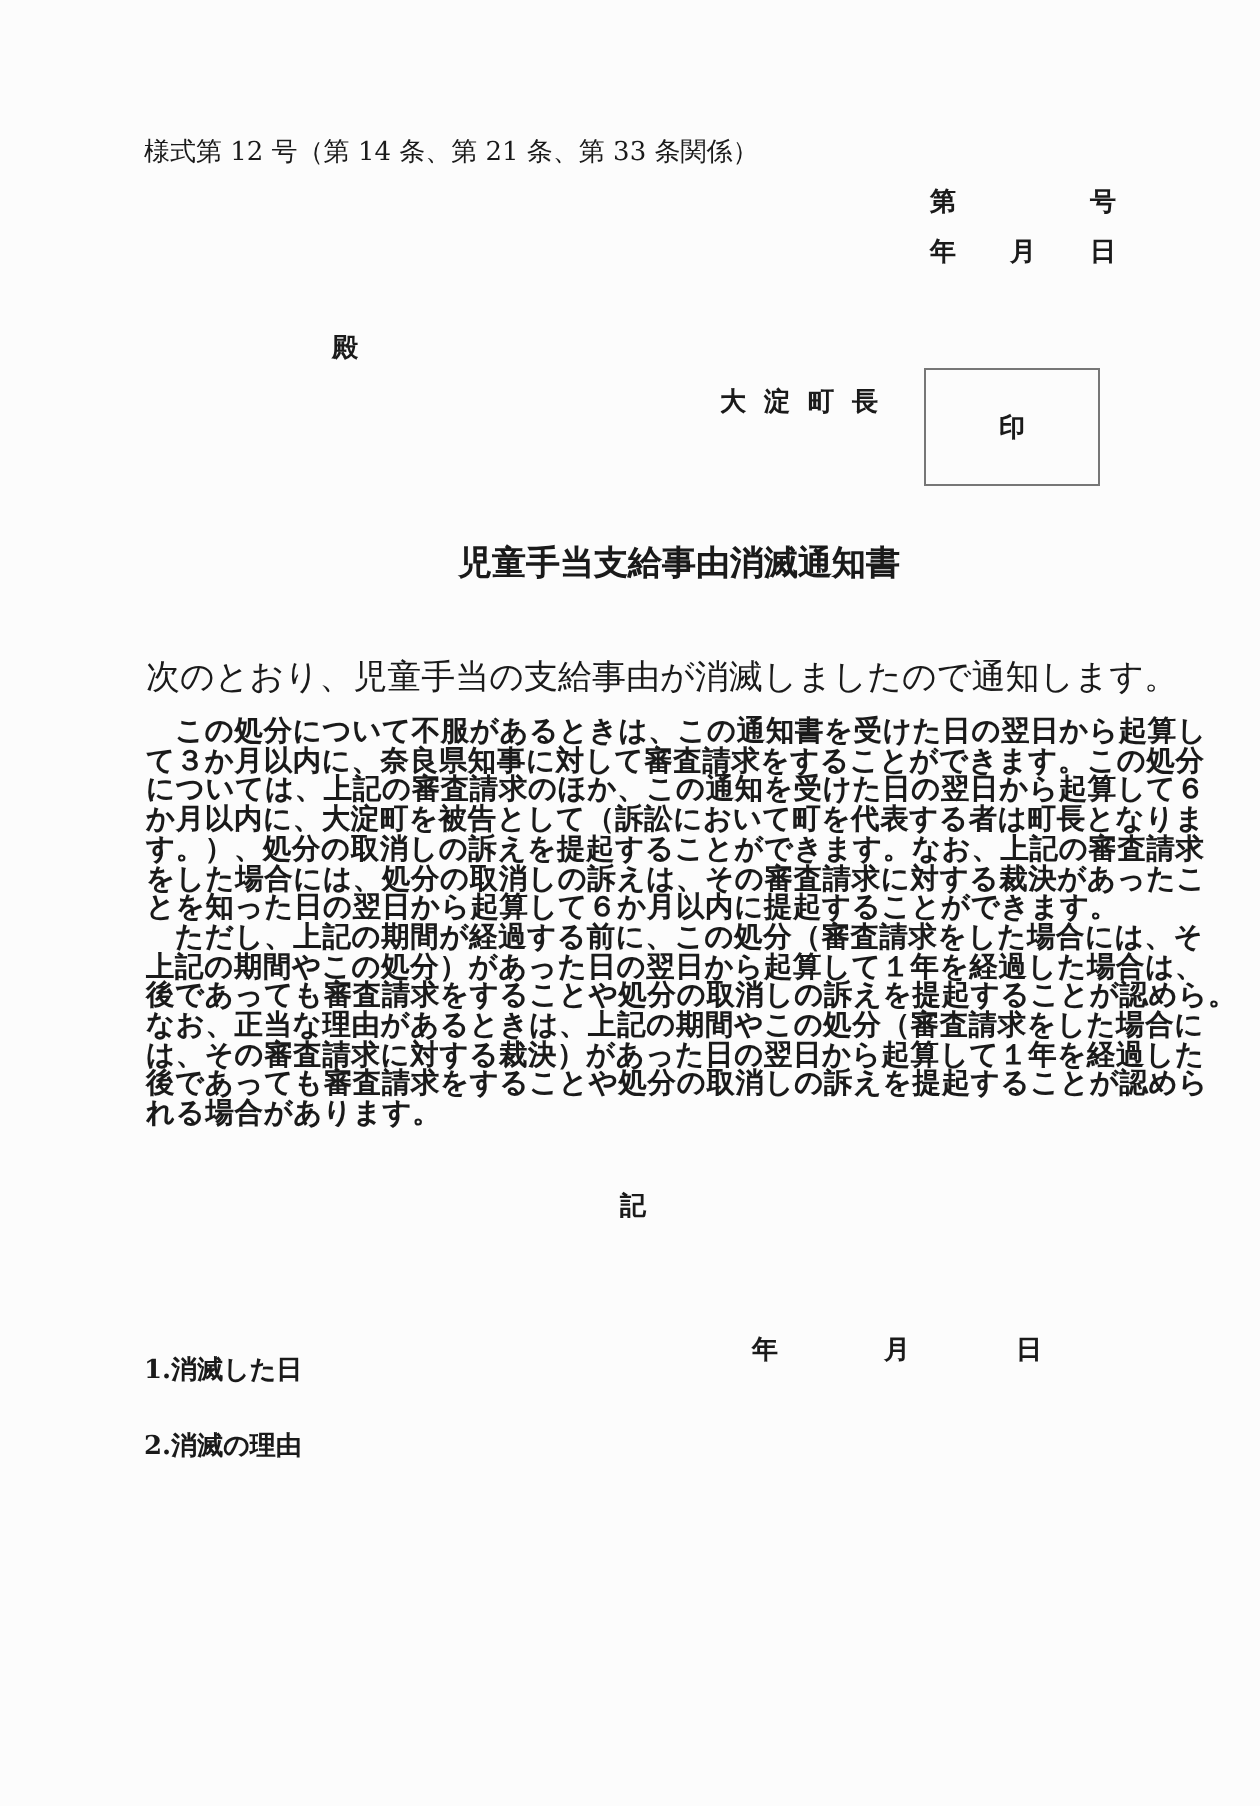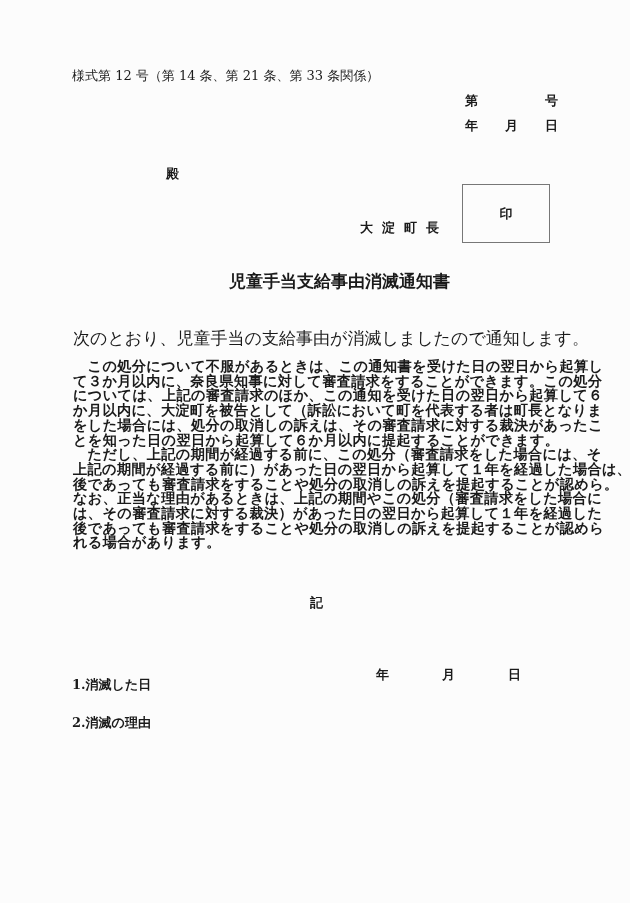--- a/index.html
+++ b/index.html
@@ -10,21 +10,21 @@
     font-family: "DejaVu Serif", "Liberation Serif", serif;
     position: relative;
     overflow: hidden;
   }
   .abs { position: absolute; white-space: nowrap; }
   .form-no { left: 72px; top: 67px; font-size: 13px; }
   .doc-no { left: 465px; top: 92px; width: 93px; font-size: 13px; font-weight: bold; }
   .doc-no .r, .doc-date .r { display: flex; justify-content: space-between; }
   .doc-date { left: 465px; top: 117px; width: 93px; font-size: 13px; font-weight: bold; }
   .addressee { left: 166px; top: 165px; font-size: 13px; font-weight: bold; }
-  .mayor { left: 360px; top: 219px; font-size: 13px; font-weight: bold; letter-spacing: 9px; }
+  .mayor { left: 360px; top: 192px; font-size: 13px; font-weight: bold; letter-spacing: 9px; }
   .seal-box {
     left: 462px; top: 184px; width: 88px; height: 59px;
     border: 1px solid #777; box-sizing: border-box;
     display: flex; align-items: center; justify-content: center;
     font-size: 13px; font-weight: bold;
   }
   .title { left: 229px; top: 270px; font-size: 17px; font-weight: bold; }
   .intro { left: 73px; top: 327px; font-size: 17px; }
   .body-para {
     position: absolute; left: 73px; top: 359px; width: 490px;
@@ -66,24 +66,25 @@
 
 <div class="abs title">児童手当支給事由消滅通知書</div>
 
 <div class="abs intro">次のとおり、児童手当の支給事由が消滅しましたので通知します。</div>
 
 <div class="body-para">
   <div>　この処分について不服があるときは、この通知書を受けた日の翌日から起算し</div>
   <div>て３か月以内に、奈良県知事に対して審査請求をすることができます。この処分</div>
   <div>については、上記の審査請求のほか、この通知を受けた日の翌日から起算して６</div>
   <div>か月以内に、大淀町を被告として（訴訟において町を代表する者は町長となりま</div>
+  <div>す。）、処分の取消しの訴えを提起することができます。なお、上記の審査請求</div>
   <div>をした場合には、処分の取消しの訴えは、その審査請求に対する裁決があったこ</div>
   <div>とを知った日の翌日から起算して６か月以内に提起することができます。</div>
   <div>　ただし、上記の期間が経過する前に、この処分（審査請求をした場合には、そ</div>
-  <div>上記の期間が経過する前に）があった日の翌日から起算して１年を経過した場合は、</div>
+  <div>上記の期間やこの処分）があった日の翌日から起算して１年を経過した場合は、</div>
   <div>後であっても審査請求をすることや処分の取消しの訴えを提起することが認めら。</div>
   <div>なお、正当な理由があるときは、上記の期間やこの処分（審査請求をした場合に</div>
   <div>は、その審査請求に対する裁決）があった日の翌日から起算して１年を経過した</div>
   <div>後であっても審査請求をすることや処分の取消しの訴えを提起することが認めら</div>
   <div>れる場合があります。</div>
 </div>
 
 <div class="abs ki">記</div>
 
 <div class="abs item1">1.消滅した日</div>

